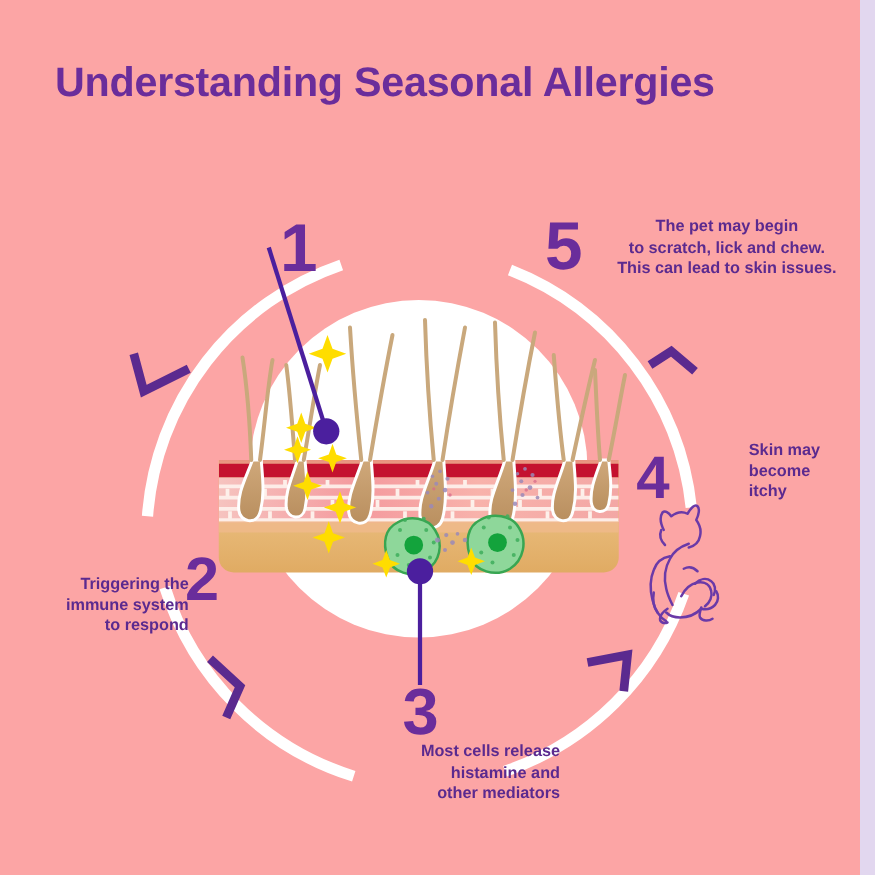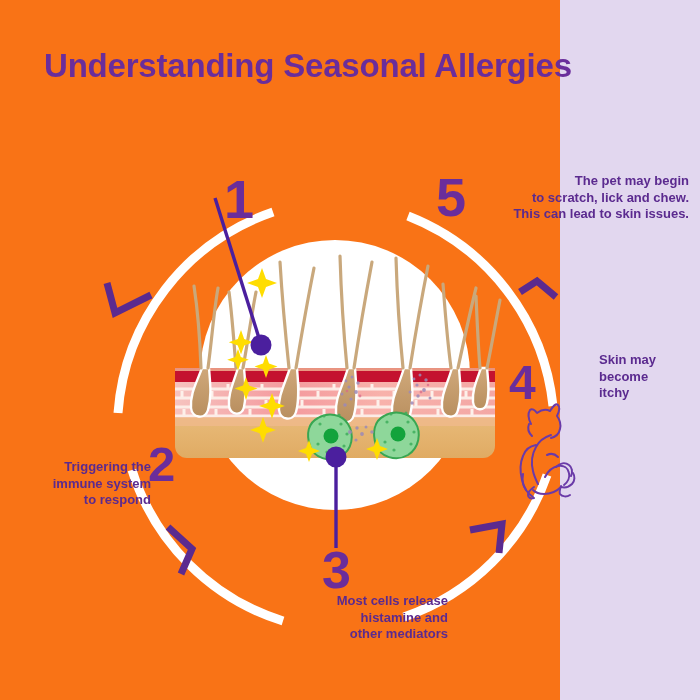--- a/index.html
+++ b/index.html
@@ -9,23 +9,23 @@
   body {
     width: 700px;
     height: 700px;
     background: #e2d7ef;
     font-family: "Liberation Sans", sans-serif;
     overflow: hidden;
     position: relative;
   }
   #stage {
     position: relative;
-    width: 560px;
+    width: 688px;
     height: 700px;
-    background: #f97316;
+    background: #fca5a5;
     text-decoration: underline;
   }
   .page-title {
     position: absolute;
     left: 44px;
     top: 47px;
     font-size: 33px;
     font-weight: bold;
     color: #6a2d9b;
     letter-spacing: -0.2px;
@@ -59,21 +59,21 @@
   #step2-text { left: 24px; top: 443px; width: 127px; text-align: right; margin-top: 16px; }
   #step2-num  { left: 148px; top: 440px; font-size: 49px; }
   
   #step3-num  { left: 322px; top: 544px; font-size: 52px; }
   #step3-text { left: 248px; top: 593px; width: 200px; text-align: right; }
   
   #step4-num  { left: 509px; top: 359px; font-size: 48px; }
   #step4-text { left: 551px; top: 352px; width: 110px; text-align: left; margin-left: 48px; }
   
   #step5-num  { left: 436px; top: 170px; font-size: 54px; }
-  #step5-text { left: 474px; top: 173px; width: 215px; text-align: right; }
+  #step5-text { left: 474px; top: 173px; width: 215px; text-align: center; }
 </style>
 </head>
 <body>
 
 <div id="stage">
 
   <div class="page-title">Understanding Seasonal Allergies</div>
 
   <svg class="layer" viewBox="0 0 700 700">
     <defs>

